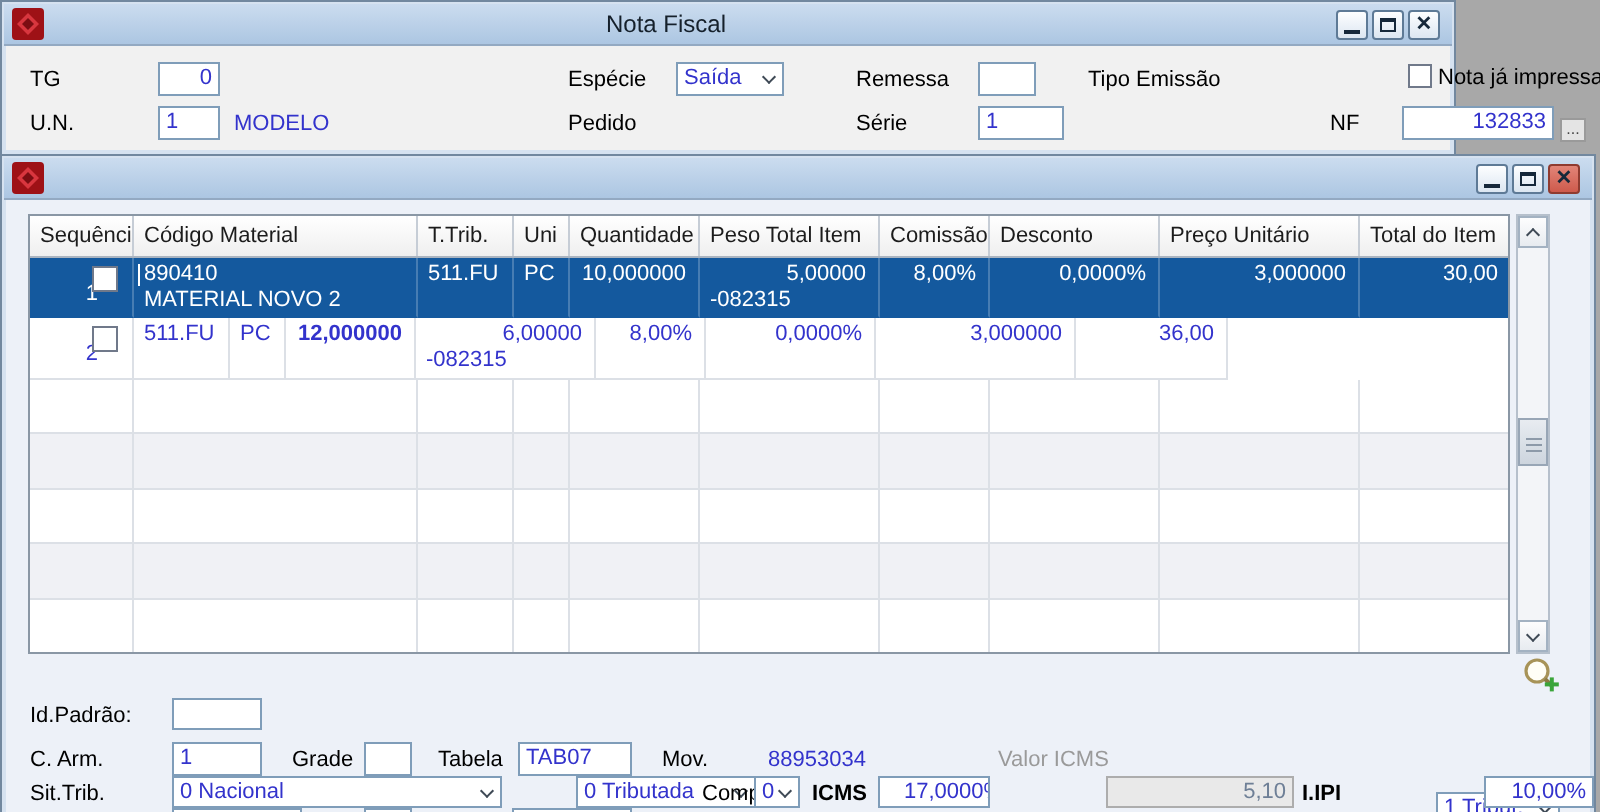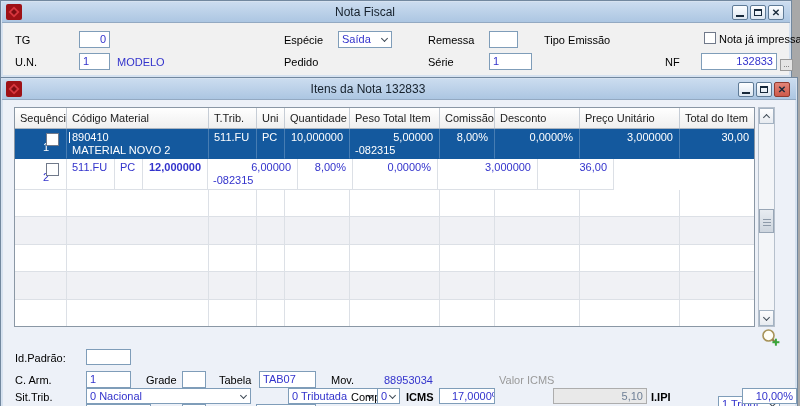--- a/index.html
+++ b/index.html
@@ -49,21 +49,21 @@
   .sbtn .chev{right:4px;}
   .sbtn.up .chev{transform:rotate(-135deg);top:6px;}
   .sbtn.down .chev{transform:rotate(45deg);top:4px;}
   .sthumb{position:absolute;left:0;width:15px;height:24px;top:101px;background:linear-gradient(#E8ECF1,#CDD5DE);border:1px solid #98A6B6;}
   .grip{position:absolute;left:3px;width:8px;height:1px;background:#8D9AA9;}
   .stub{position:absolute;height:4px;background:#fff;border:1px solid var(--fieldbr);border-bottom:none;}
 </style>
 </head>
 <body>
 
-<section class="win" style="left:0;top:0;width:792px;height:78px;text-decoration:underline;">
+<section class="win" style="left:0;top:0;width:728px;height:78px;text-decoration:underline;">
   <div class="titlebar">
     <span class="appicon">
       <svg width="16" height="16">
           <rect width="16" height="16" rx="2" fill="#9E1116"></rect>
           <polygon points="8,2.5 13.5,8 8,13.5 2.5,8" fill="#D8363E"></polygon>
           <polygon points="8,5 11,8 8,11 5,8" fill="#7C0D12"></polygon>
         </svg>
     </span>
     <span class="title">Nota Fiscal</span>
     <span class="winbtns">
@@ -111,21 +111,20 @@
 
 <section class="win" style="left:0;top:77px;width:798px;height:335px;background:#EDF1F8;">
   <div class="titlebar">
     <span class="appicon">
       <svg width="16" height="16">
           <rect width="16" height="16" rx="2" fill="#9E1116"></rect>
           <polygon points="8,2.5 13.5,8 8,13.5 2.5,8" fill="#D8363E"></polygon>
           <polygon points="8,5 11,8 8,11 5,8" fill="#7C0D12"></polygon>
         </svg>
     </span>
-    <span class="title">Itens da Nota 132833</span>
     <span class="winbtns">
       <button class="wbtn">
           <span class="g-min"></span>
         </button>
       <button class="wbtn">
           <span class="g-max"></span>
         </button>
       <button class="wbtn red">
           <span class="g-x">✕</span>
         </button>

